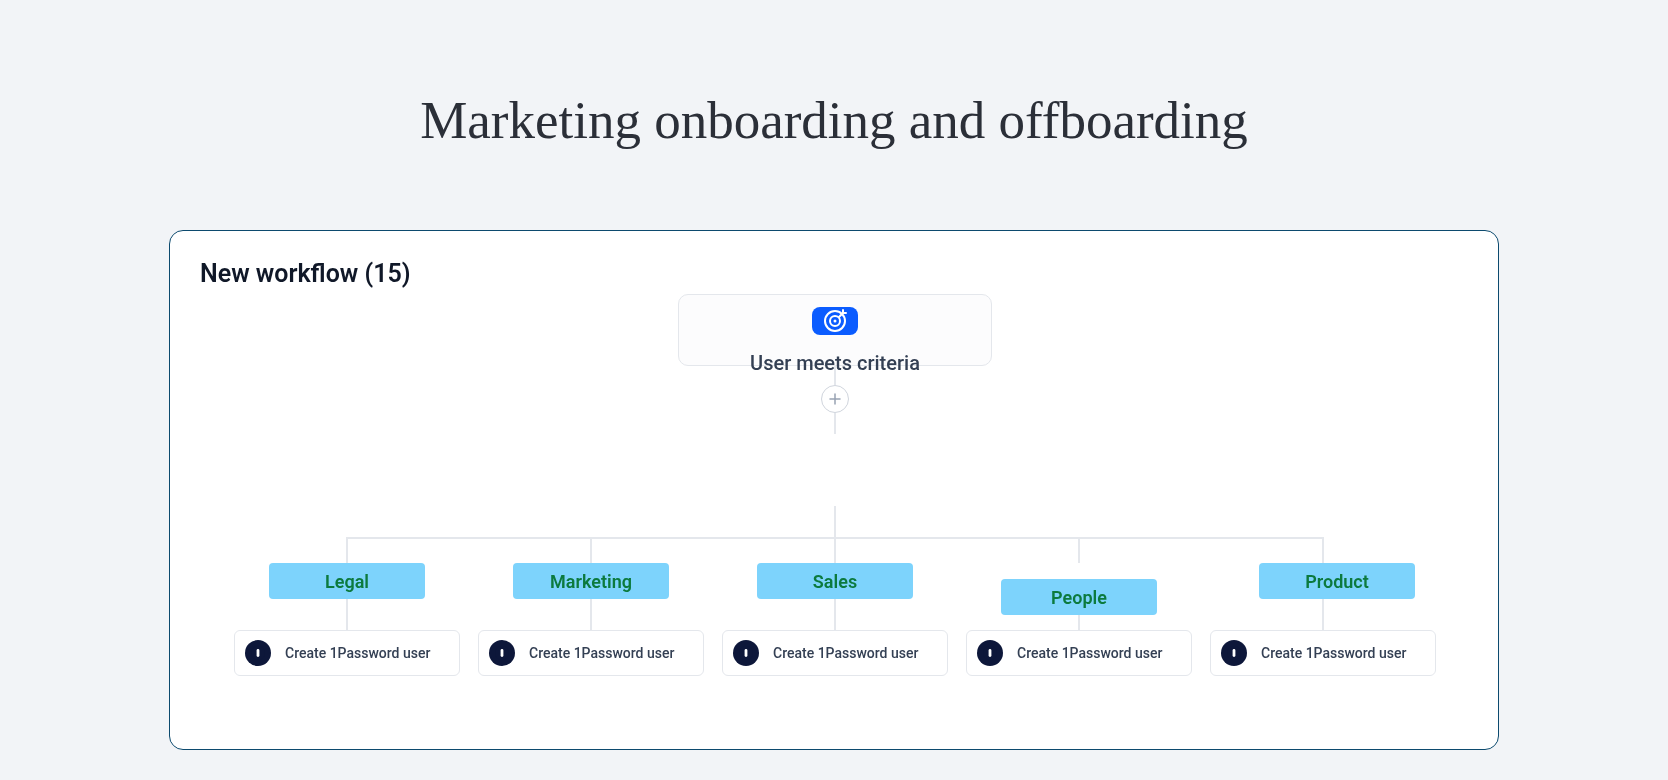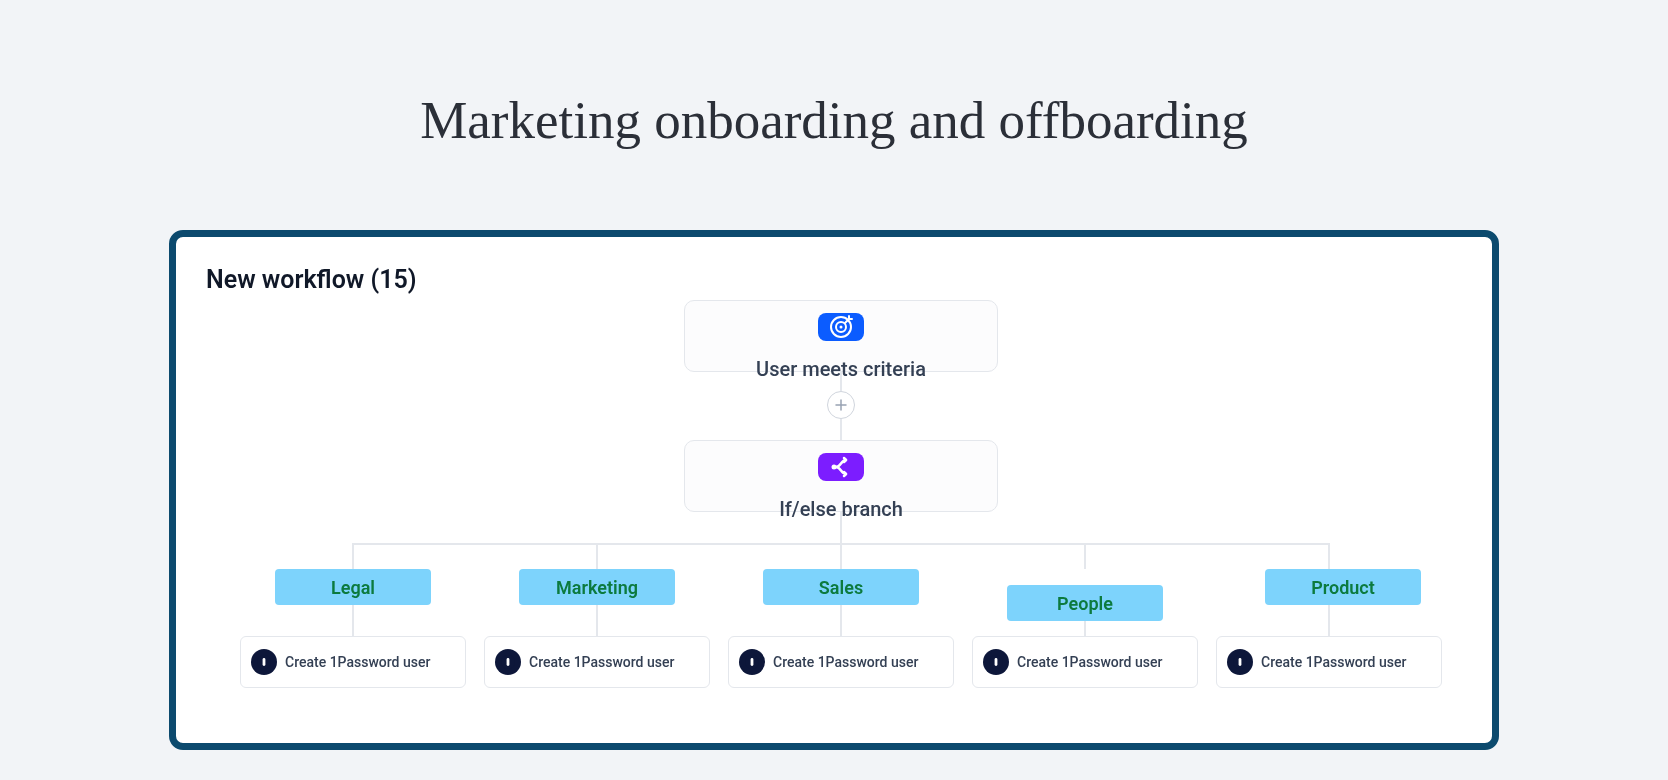--- a/index.html
+++ b/index.html
@@ -23,21 +23,21 @@
   font-size: 53px;
   font-weight: 500;
   color: #2b2f38;
   margin-top: 90px;
   text-align: center;
 }
 .card {
   margin-top: 80px;
   width: 1330px;
   background: #fff;
-  border: 7px solid #0c4a6e;
+  border: 1px solid #0c4a6e;
   border-radius: 14px;
   padding: 28px 30px 0 30px;
   height: 520px;
   overflow: hidden;
   position: relative;
 }
 .workflow-title {
   font-size: 25px;
   font-weight: 600;
   color: #101828;
@@ -94,27 +94,27 @@
   font-weight: 600;
 }
 .pill-0 { left: 69px;  top: 269px; }
 .pill-1 { left: 313px; top: 269px; }
 .pill-2 { left: 557px; top: 269px; }
 .pill-3 { left: 801px; top: 285px; }
 .pill-4 { left: 1059px; top: 269px; }
 
 .action {
   position: absolute;
-  width: 226px; height: 52px;
+  width: 226px; height: 46px;
   background: #fff;
   border: 1px solid #e4e7ec;
   border-radius: 6px;
   display: flex; align-items: center;
   padding: 0 10px;
-  gap: 8px;
+  gap: 14px;
 }
 .action-0 { left: 34px;  top: 336px; }
 .action-1 { left: 278px; top: 336px; }
 .action-2 { left: 522px; top: 336px; }
 .action-3 { left: 766px; top: 336px; }
 .action-4 { left: 1010px; top: 336px; }
 .action-icon {
   width: 26px; height: 26px;
   border-radius: 50%;
   background: #0d173a;
@@ -177,32 +177,20 @@
         </div>
         <div class="node-label">User meets criteria</div>
       </div>
 
       <div class="plus-btn">
         <svg width="12" height="12" viewBox="0 0 12 12">
             <path d="M6 1v10M1 6h10" stroke="#98a2b3" stroke-width="1.5" stroke-linecap="round"></path>
           </svg>
       </div>
 
-      <div class="node node-branch">
-        <div class="node-icon icon-branch">
-          <svg width="28" height="28" viewBox="0 0 28 28" fill="none">
-            <circle cx="7" cy="14" r="2.5" fill="#fff"></circle>
-            <path d="M9 14 C14 14 14 7 19 7" stroke="#fff" stroke-width="2.5" fill="none" stroke-linecap="round"></path>
-            <path d="M9 14 C14 14 14 21 19 21" stroke="#fff" stroke-width="2.5" fill="none" stroke-linecap="round"></path>
-            <path d="M19 7 L17 5 M19 7 L17 9" stroke="#fff" stroke-width="2.5" stroke-linecap="round"></path>
-            <path d="M19 21 L17 19 M19 21 L17 23" stroke="#fff" stroke-width="2.5" stroke-linecap="round"></path>
-          </svg>
-        </div>
-        <div class="node-label">If/else branch</div>
-      </div>
 
       <div class="pill pill-0">
           <span>Legal</span>
         </div>
       <div class="pill pill-1">
           <span>Marketing</span>
         </div>
       <div class="pill pill-2">
           <span>Sales</span>
         </div>

